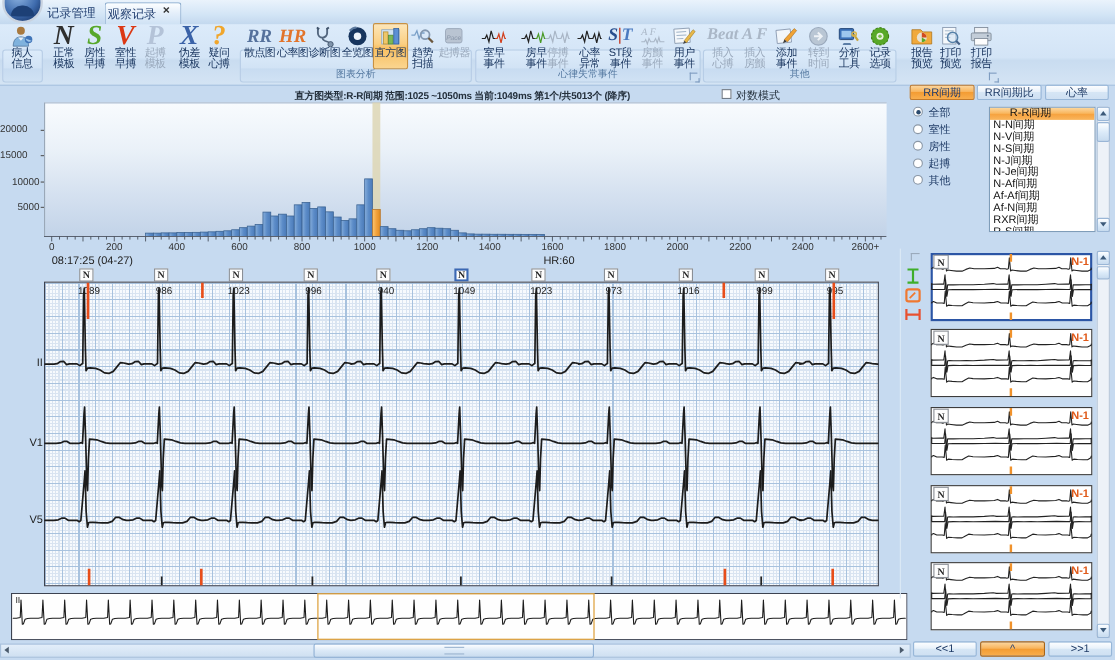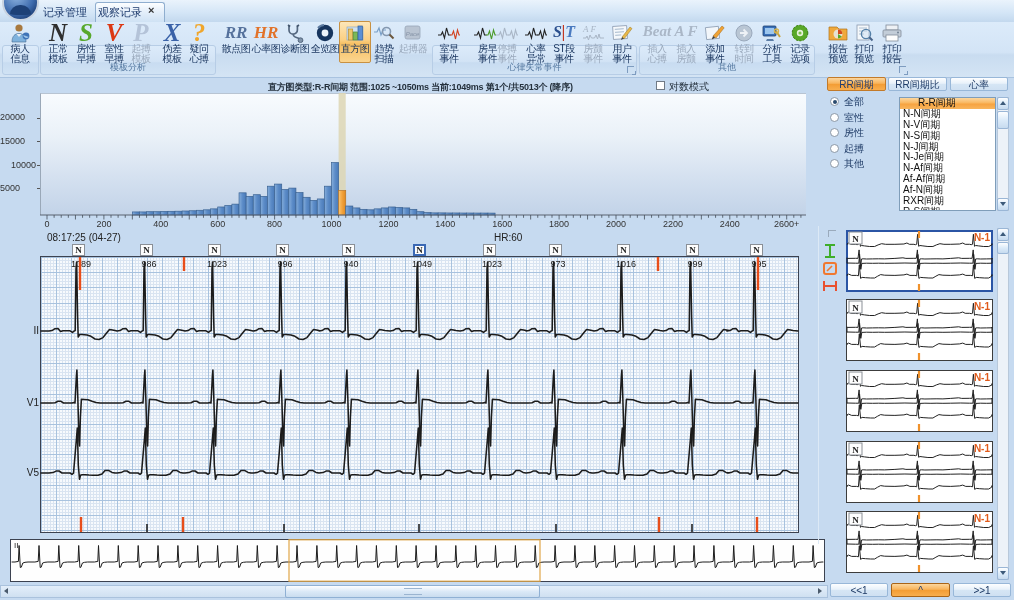--- a/index.html
+++ b/index.html
@@ -23,22 +23,22 @@
 <div class="abs" style="left:2px;top:-16px;width:37px;height:37px;border-radius:50%;background:radial-gradient(circle at 38% 30%,#8fb5e2,#3f6cae 55%,#1a3a70 85%);border:2px solid #c9d3e0"></div>
 <div class="abs" style="left:10px;top:5px;width:21px;height:10px;border-radius:50% 50% 45% 55%/95% 95% 10% 10%;background:#1d4076"></div>
 <div class="abs" style="left:36px;top:4px;width:58px;height:18px;text-align:center;font-size:11px;color:#1f3c6e;line-height:16px">记录管理</div>
 <div class="abs" style="left:95px;top:2px;width:70px;height:20px;background:linear-gradient(#fcfeff,#e3eefa 50%,#cfe2f4);border:1px solid #8faecf;border-bottom:none;border-radius:3px 3px 0 0"></div>
 <div class="abs" style="left:98px;top:5px;width:48px;font-size:11px;color:#1f3c6e">观察记录</div>
 <div class="abs" style="left:148px;top:4px;font-size:11px;color:#333;font-weight:bold">×</div>
 <div class="abs" style="left:0;top:22px;width:1014px;height:56px;border-bottom:1px solid #a9c3e0;background:linear-gradient(#dcebfa,#d3e4f6 55%,#c9dcf0 60%,#d4e4f4)">
 <div class="grp" style="left:2px;width:37px">
       <div class="grplab"></div>
     </div>
-<div class="grp" style="left:40px;width:176px">
-      <div class="grplab">模板分析</div>
+<div class="grp" style="left:218px;width:211px">
+      <div class="grplab">图表分析</div>
     </div>
 <div class="grp" style="left:432px;width:205px">
       <div class="grplab">心律失常事件</div>
     </div>
 <div class="grp" style="left:639px;width:176px">
       <div class="grplab">其他</div>
     </div>
 </div>
 <div class="abs" style="left:339px;top:21px;width:32px;height:42px;border:1px solid #c89142;border-radius:2px;background:linear-gradient(#fde6b8,#fbcf82 45%,#f7bf62 55%,#fbd58f)"></div>
 <div class="abs" style="left:1px;top:23px;width:38px;text-align:center">
@@ -332,21 +332,21 @@
     <text x="632.9" y="134" font-size="9" fill="#333" text-anchor="middle">2200</text>
     <text x="689.8" y="134" font-size="9" fill="#333" text-anchor="middle">2400</text>
     <text x="746.7" y="134" font-size="9" fill="#333" text-anchor="middle">2600+</text>
   </svg>
 <div class="abs" style="left:0;top:112px;width:36px;text-align:left;font-size:9px;color:#333">20000</div>
 <div class="abs" style="left:37px;top:118px;width:3px;height:1px;background:#555"></div>
 <div class="abs" style="left:0;top:136px;width:36px;font-size:9px;color:#333">15000</div>
 <div class="abs" style="left:37px;top:141px;width:3px;height:1px;background:#555"></div>
 <div class="abs" style="left:0;top:160px;width:36px;text-align:right;font-size:9px;color:#333">10000</div>
 <div class="abs" style="left:37px;top:165px;width:3px;height:1px;background:#555"></div>
-<div class="abs" style="left:0;top:183px;width:36px;font-size:9px;color:#333">5000</div>
+<div class="abs" style="left:0;top:183px;width:36px;text-align:right;font-size:9px;color:#333">5000</div>
 <div class="abs" style="left:37px;top:188px;width:3px;height:1px;background:#555"></div>
 <div class="abs" style="left:47px;top:232px;font-size:10px;color:#222">08:17:25 (04-27)</div>
 <div class="abs" style="left:494px;top:232px;font-size:10px;color:#222">HR:60</div>
 <div class="abs" style="left:72px;top:244px;width:13px;height:12px;background:#fdfdfd;border:1px solid #8a8f96;text-align:center;font-family:'Liberation Serif',serif;font-weight:bold;font-size:9px;line-height:10px;color:#222">N</div>
 <div class="abs" style="left:140px;top:244px;width:13px;height:12px;background:#fdfdfd;border:1px solid #8a8f96;text-align:center;font-family:'Liberation Serif',serif;font-weight:bold;font-size:9px;line-height:10px;color:#222">N</div>
 <div class="abs" style="left:208px;top:244px;width:13px;height:12px;background:#fdfdfd;border:1px solid #8a8f96;text-align:center;font-family:'Liberation Serif',serif;font-weight:bold;font-size:9px;line-height:10px;color:#222">N</div>
 <div class="abs" style="left:276px;top:244px;width:13px;height:12px;background:#fdfdfd;border:1px solid #8a8f96;text-align:center;font-family:'Liberation Serif',serif;font-weight:bold;font-size:9px;line-height:10px;color:#222">N</div>
 <div class="abs" style="left:342px;top:244px;width:13px;height:12px;background:#fdfdfd;border:1px solid #8a8f96;text-align:center;font-family:'Liberation Serif',serif;font-weight:bold;font-size:9px;line-height:10px;color:#222">N</div>
 <div class="abs" style="left:413px;top:244px;width:13px;height:12px;background:#fdfdfd;border:2px solid #3a68b4;text-align:center;font-family:'Liberation Serif',serif;font-weight:bold;font-size:9px;line-height:8px;color:#222">N</div>
 <div class="abs" style="left:483px;top:244px;width:13px;height:12px;background:#fdfdfd;border:1px solid #8a8f96;text-align:center;font-family:'Liberation Serif',serif;font-weight:bold;font-size:9px;line-height:10px;color:#222">N</div>

